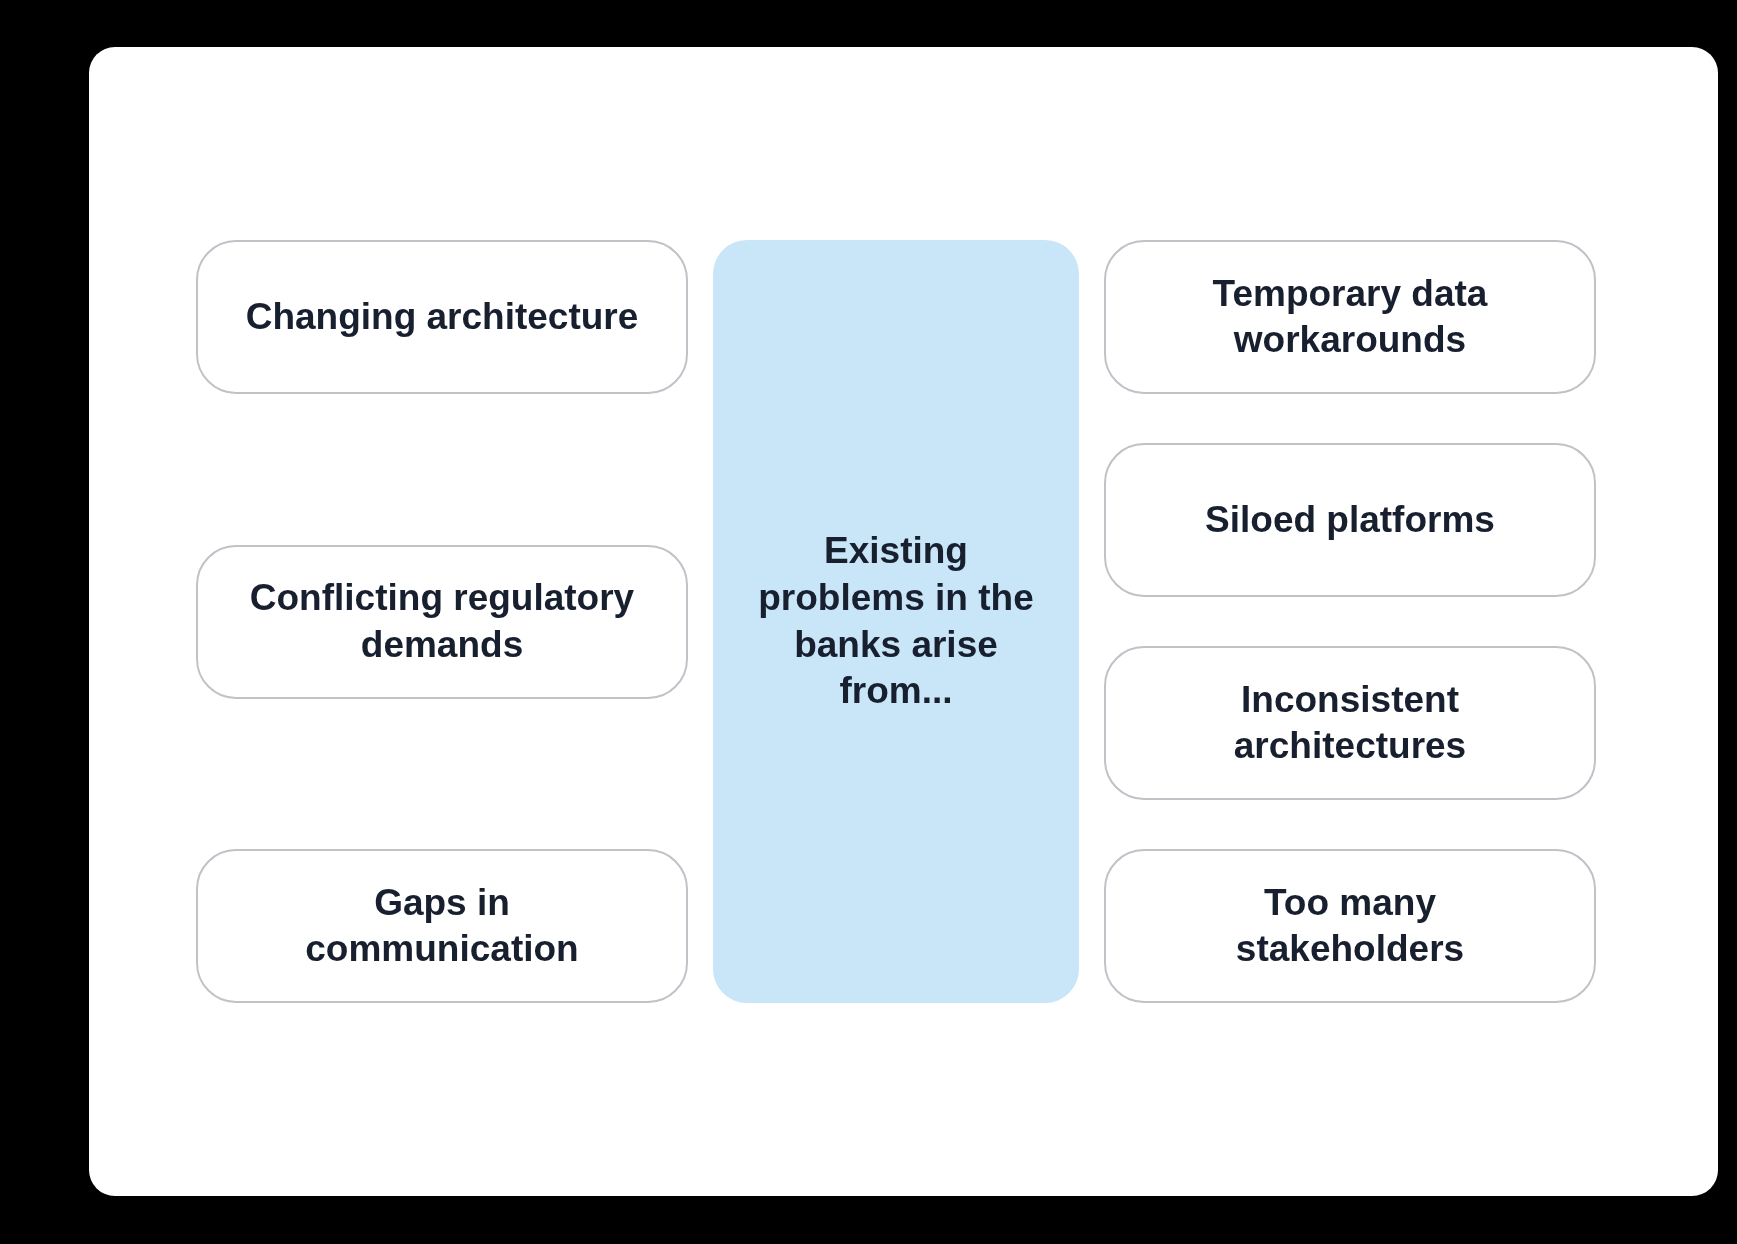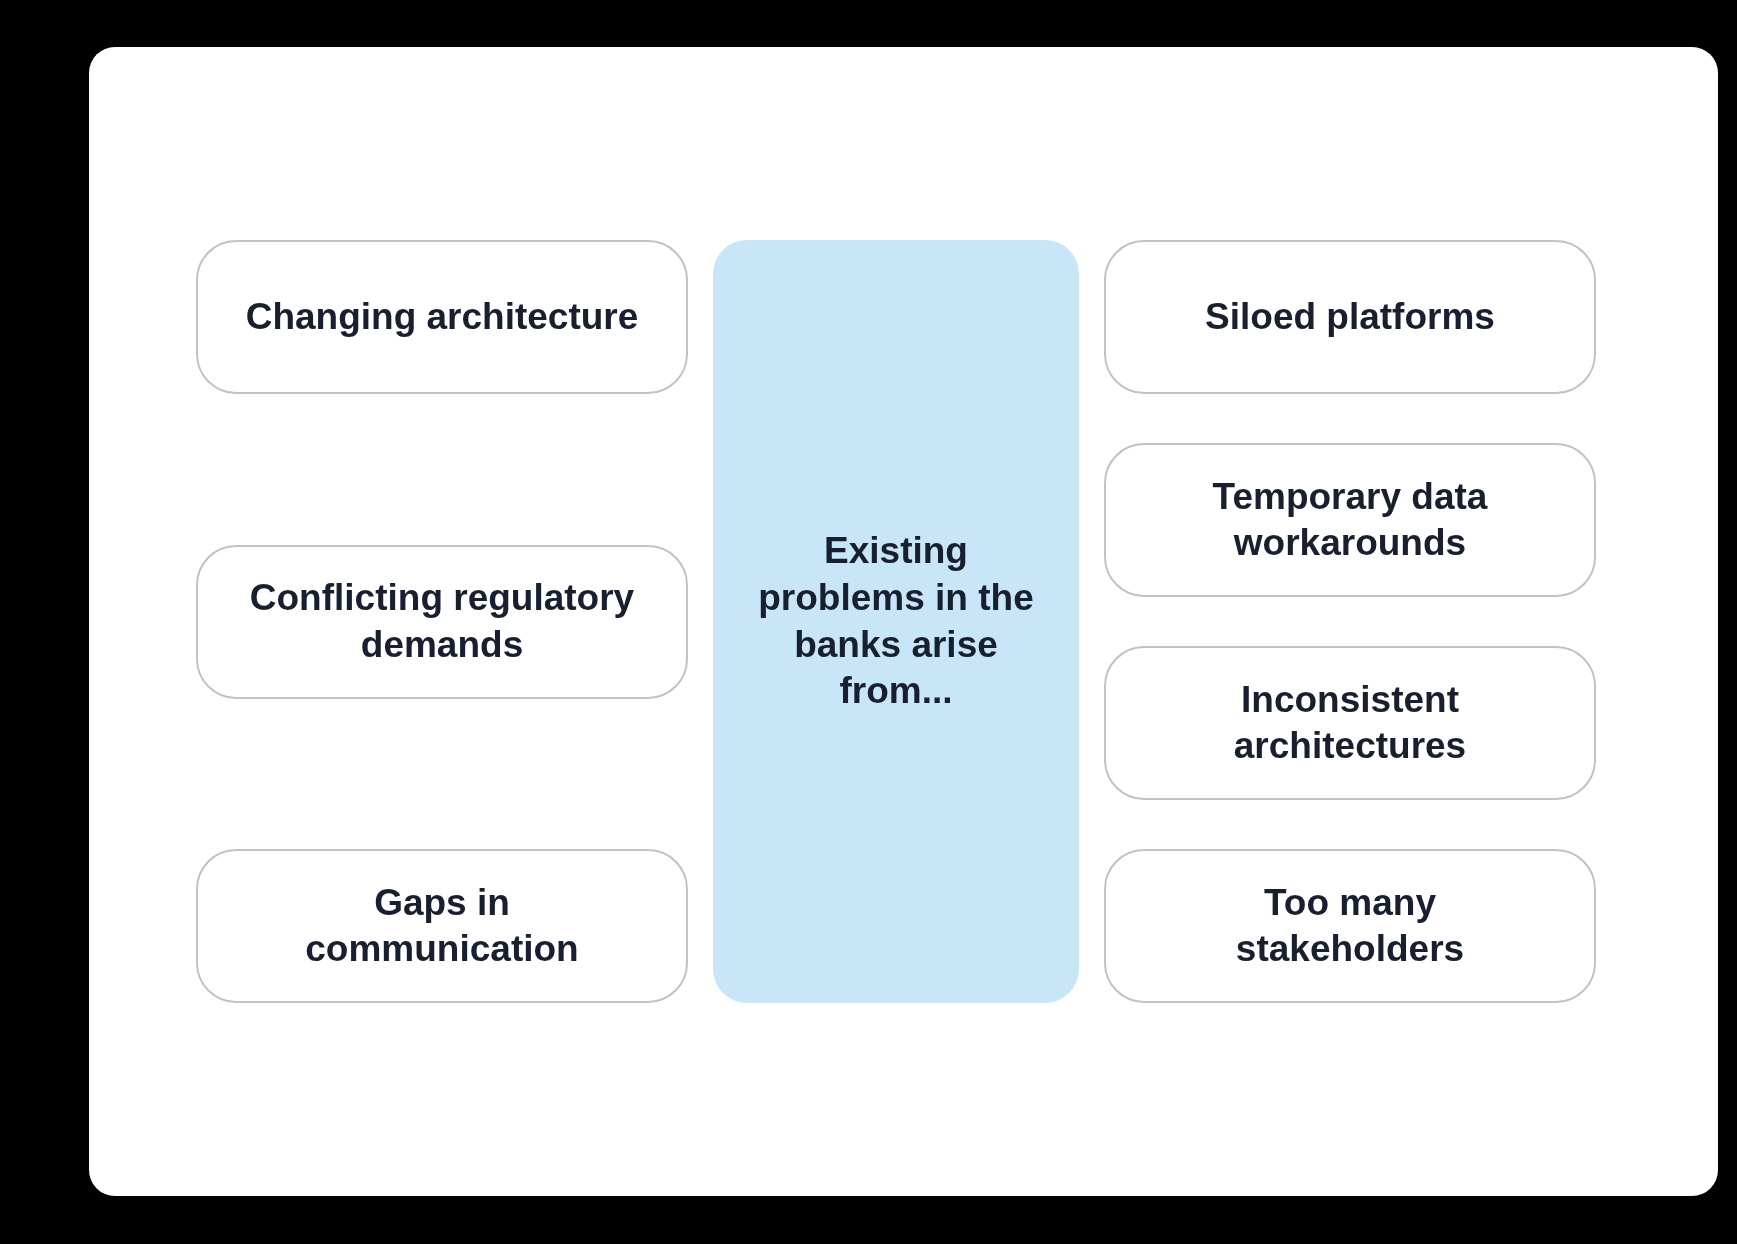--- a/index.html
+++ b/index.html
@@ -95,25 +95,25 @@
 
     <div class="center-box">
       <span class="label center-label">Existing
 problems in the
 banks arise
 from...</span>
     </div>
 
     <div class="side-col">
       <div class="problem-box">
-        <span class="label">Siloed platforms</span>
+        <span class="label">Temporary data
+workarounds</span>
       </div>
       <div class="problem-box">
-        <span class="label">Temporary data
-workarounds</span>
+        <span class="label">Siloed platforms</span>
       </div>
       <div class="problem-box">
         <span class="label">Inconsistent
 architectures</span>
       </div>
       <div class="problem-box">
         <span class="label">Too many
 stakeholders</span>
       </div>
     </div>

